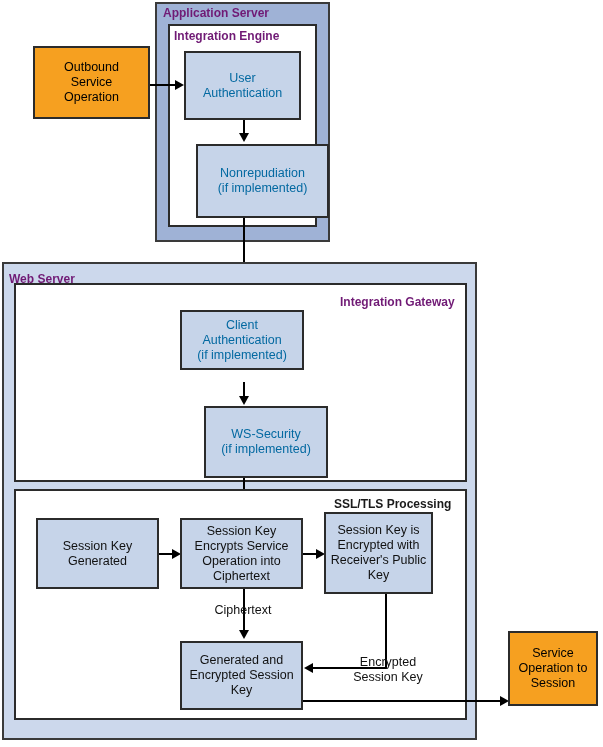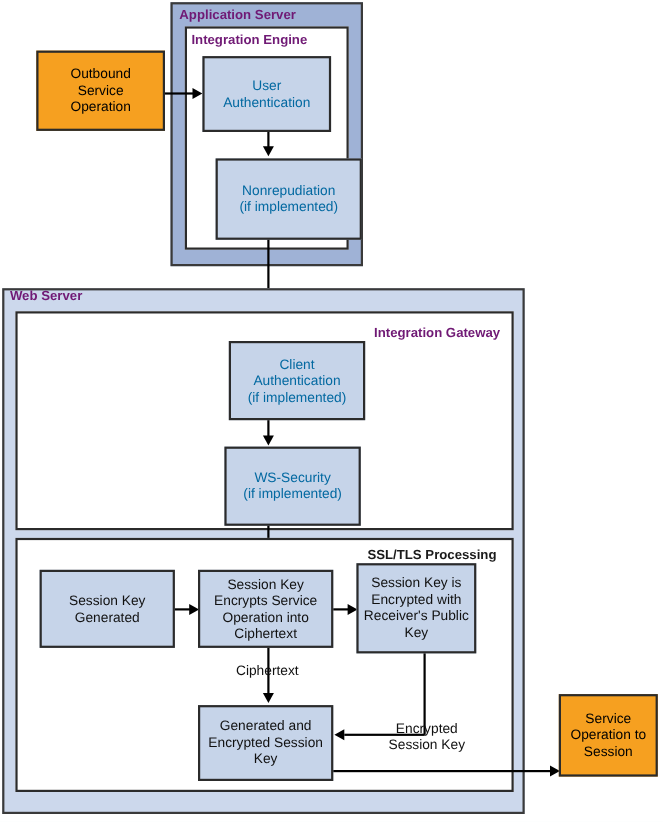--- a/index.html
+++ b/index.html
@@ -150,26 +150,26 @@
   <div class="edge edge-h" style="left:150px; top:84px; width:27px;"></div>
   <div class="arrowhead arrow-right" style="left:175px; top:80px;"></div>
 
   <div class="edge edge-v" style="left:243px; top:120px; height:16px;"></div>
   <div class="arrowhead arrow-down" style="left:239px; top:133px;"></div>
 
   <div class="edge edge-v" style="left:243px; top:218px; height:90px;"></div>
   <div class="arrowhead arrow-down" style="left:239px; top:302px;"></div>
 
   <div class="panel panel-web" style="left:2px; top:262px; width:475px; height:478px;"></div>
-  <div class="panel-title title-gray" style="left:9px; top:262px;">Web Server</div>
+  <div class="panel-title title-gray" style="left:9px; top:272px;">Web Server</div>
 
   <div class="subpanel" style="left:14px; top:283px; width:453px; height:199px;"></div>
   <div class="panel-title title-gray" style="left:340px; top:295px;">Integration Gateway</div>
 
-  <div class="node node-process node-gray-text" style="left:180px; top:310px; width:124px; height:72px;margin-left:28px;">
+  <div class="node node-process node-gray-text" style="left:180px; top:310px; width:124px; height:60px;">
     <div>
       <span>Client</span>
       <span>Authentication</span>
       <span>(if implemented)</span>
     </div>
   </div>
 
   <div class="edge edge-v" style="left:243px; top:382px; height:17px;"></div>
   <div class="arrowhead arrow-down" style="left:239px; top:396px;"></div>
 

